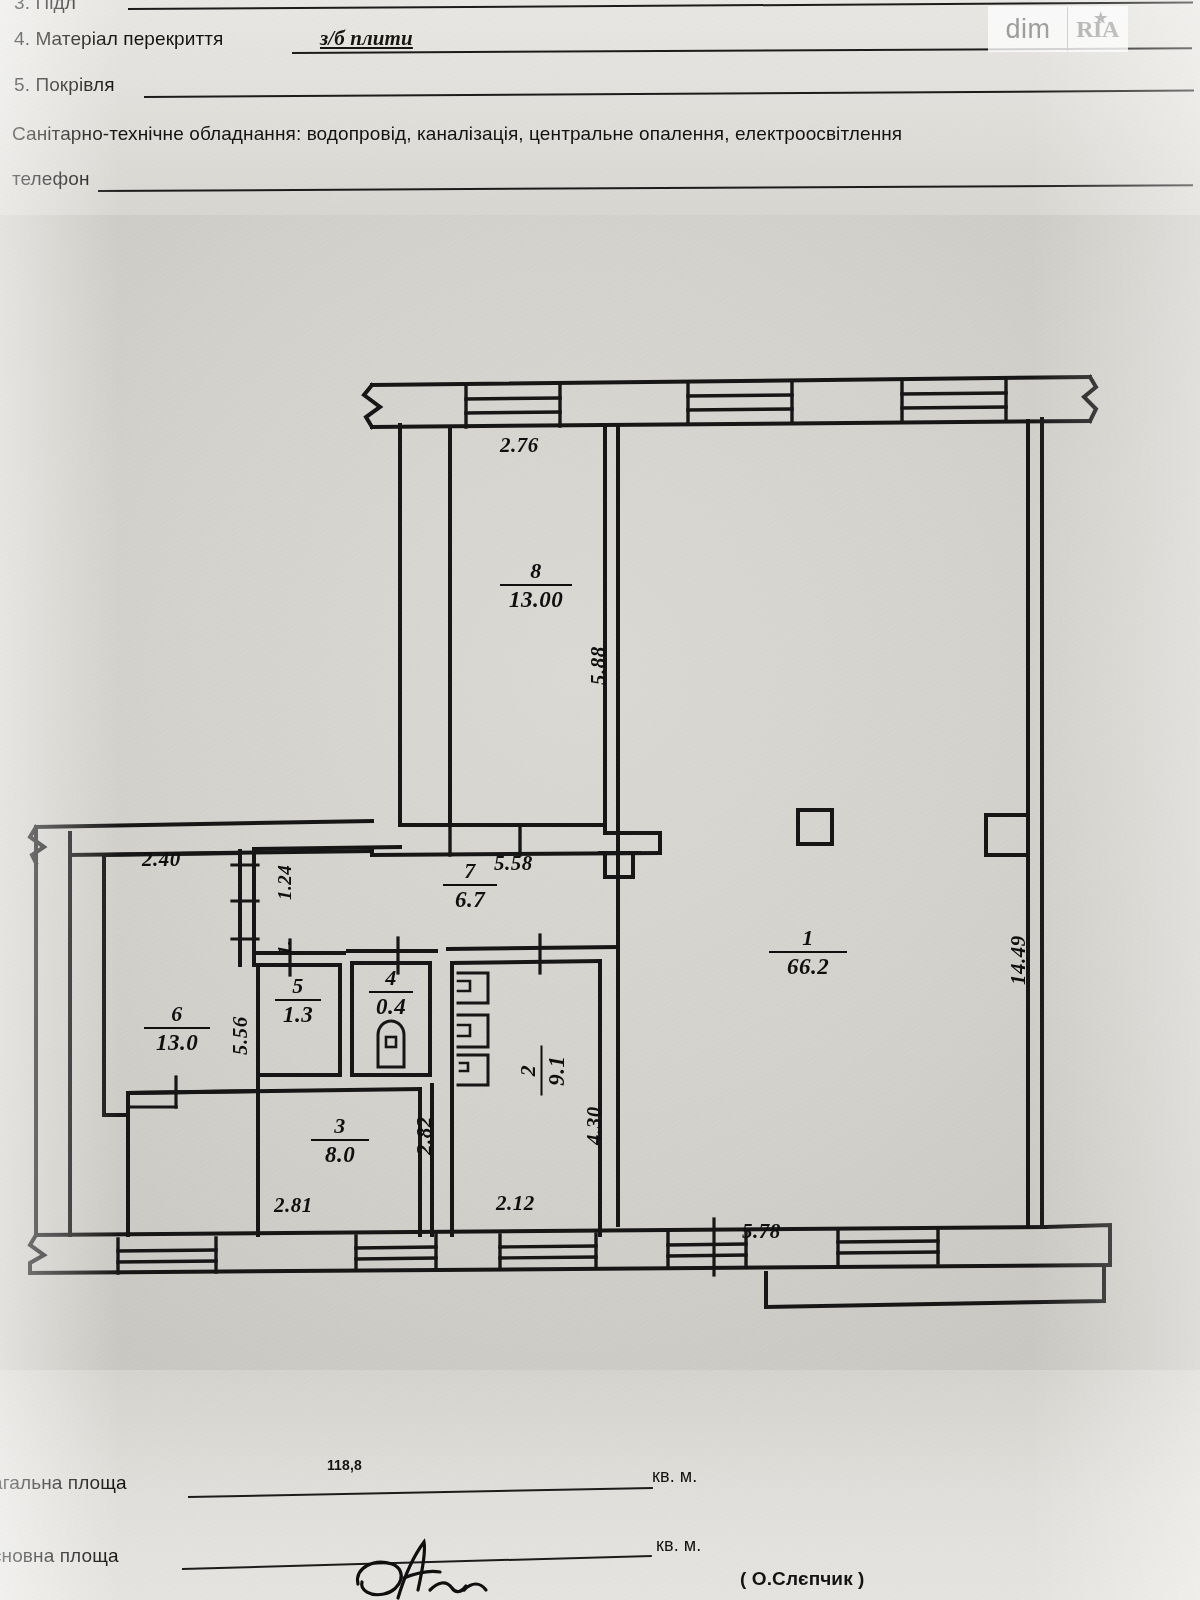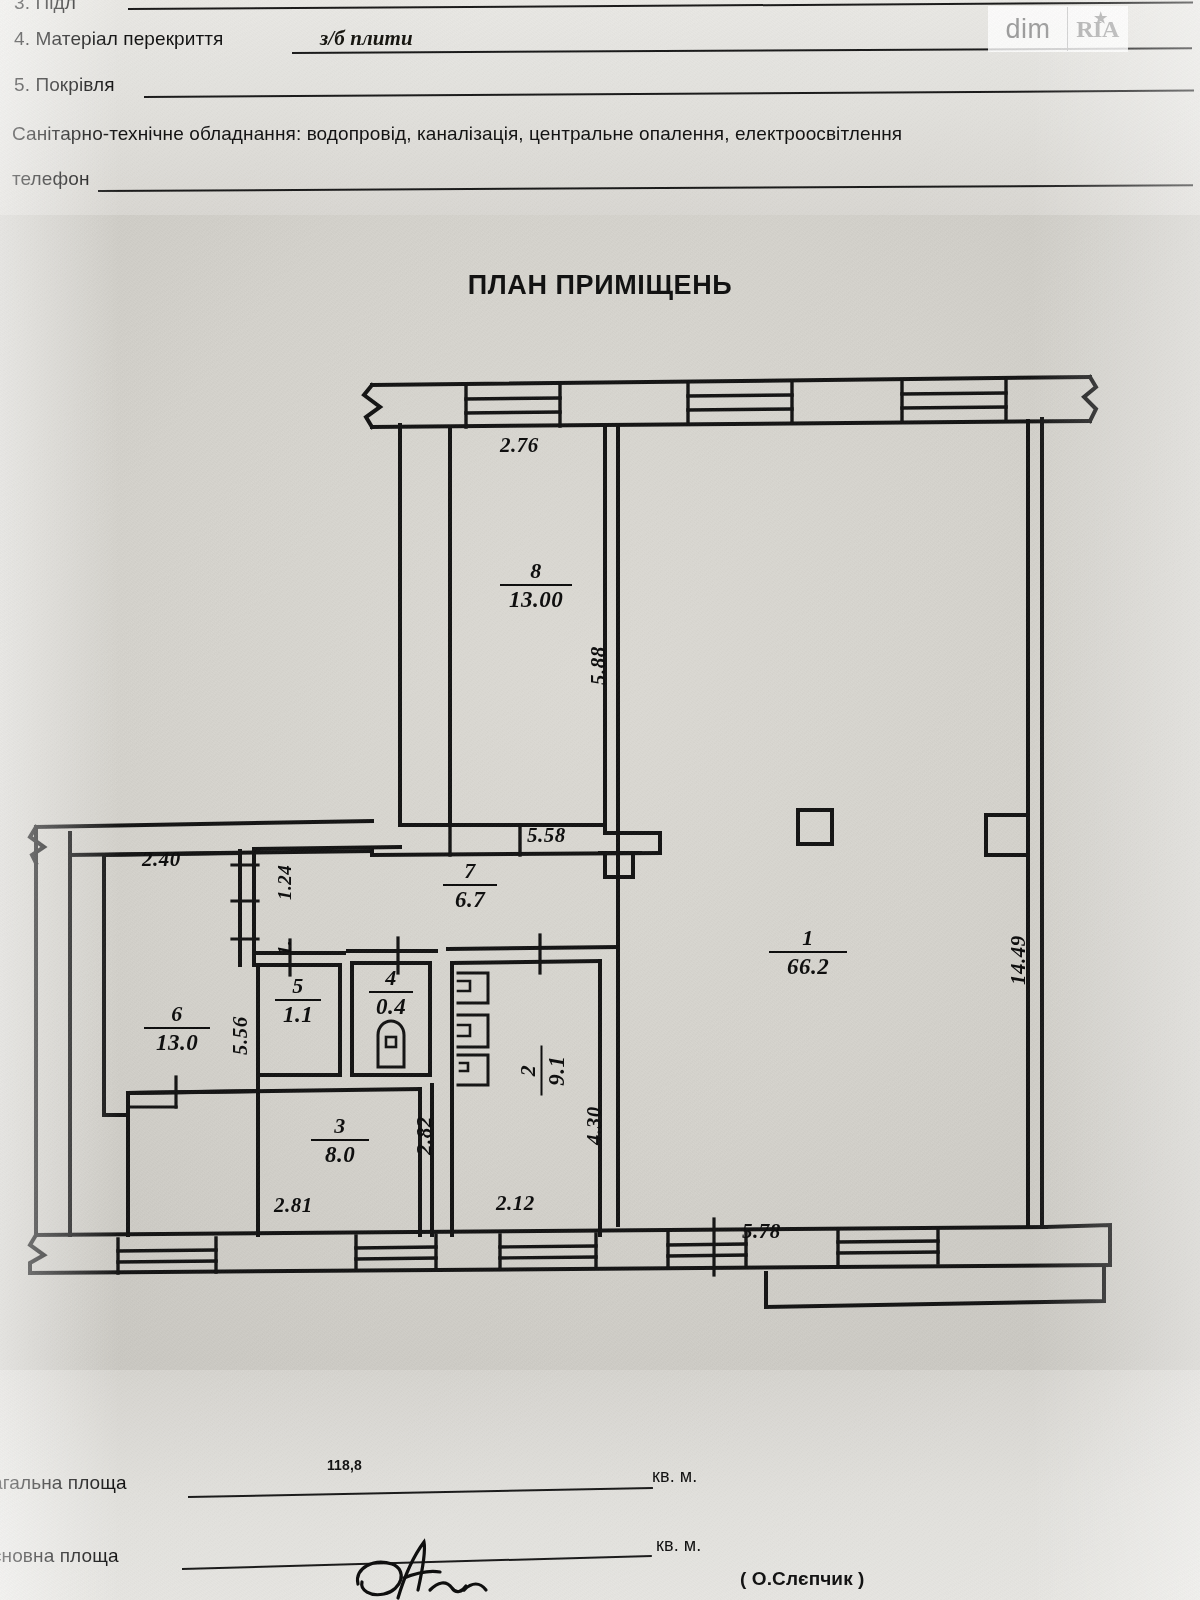--- a/index.html
+++ b/index.html
@@ -58,20 +58,21 @@
     font-size: 19px;
     letter-spacing: 0.1px;
     white-space: nowrap;
   }
   .form-text.small { font-size: 18px; }
   .hand-italic {
     font-family: "Liberation Serif", serif;
     font-style: italic;
     font-weight: 700;
     color: #15140f;
+    text-decoration: underline;
   }
   .rule {
     position: absolute;
     height: 0;
     border-top: 2px solid #1a1a1a;
     transform-origin: left center;
   }
 
   
   #plan-title {
@@ -206,21 +207,20 @@
 
   <div id="watermark">
     <div class="wm-left">dim</div>
     <div class="wm-div"></div>
     <div class="wm-right">
       <span class="wm-star">★</span>
       <span>RIA</span>
     </div>
   </div>
 
-  <div id="plan-title">ПЛАН ПРИМІЩЕНЬ</div>
 
   <div id="floorplan-wrap">
     <svg id="floorplan-svg" width="1200" height="960" viewBox="0 0 1200 960">
       <g stroke="#141414" fill="none" stroke-linecap="square">
 
         <path d="M 372 30 L 1090 22" stroke-width="4"></path>
 
         <path d="M 372 72 L 1090 66" stroke-width="4"></path>
 
         <path d="M 372 30 L 364 40 L 380 52 L 366 62 L 372 72" stroke-width="4"></path>
@@ -346,21 +346,21 @@
 
         <path d="M 714 864 L 714 920" stroke-width="3.2"></path>
 
         <path d="M 766 918 L 766 952 L 1104 946 L 1104 912" stroke-width="4"></path>
 
       </g>
     </svg>
 
     <div class="anno dim" style="left:500px; top:78px;">2.76</div>
     <div class="anno dim vert" style="left:586px; top:330px;">5.88</div>
-    <div class="anno dim" style="left:494px; top:468px;margin-left:33px;">5.58</div>
+    <div class="anno dim" style="left:494px; top:496px;">5.58</div>
     <div class="anno room-label" style="left:486px; top:205px; width:100px;">
       <span class="room-num">8</span>
       <span class="room-rule" style="width:72px;"></span>
       <span class="room-area">13.00</span>
     </div>
 
     <div class="anno room-label" style="left:748px; top:572px; width:120px;">
       <span class="room-num">1</span>
       <span class="room-rule" style="width:78px;"></span>
       <span class="room-area">66.2</span>
@@ -381,21 +381,21 @@
 
     <div class="anno room-label" style="left:420px; top:505px; width:100px;">
       <span class="room-num">7</span>
       <span class="room-rule" style="width:54px;"></span>
       <span class="room-area">6.7</span>
     </div>
 
     <div class="anno room-label" style="left:256px; top:620px; width:84px;">
       <span class="room-num">5</span>
       <span class="room-rule" style="width:46px;"></span>
-      <span class="room-area">1.1</span>
+      <span class="room-area">1.3</span>
     </div>
 
     <div class="anno room-label" style="left:350px; top:612px; width:82px;">
       <span class="room-num">4</span>
       <span class="room-rule" style="width:44px;"></span>
       <span class="room-area">0.4</span>
     </div>
 
     <div class="anno room-label" style="left:290px; top:760px; width:100px;">
       <span class="room-num">3</span>

